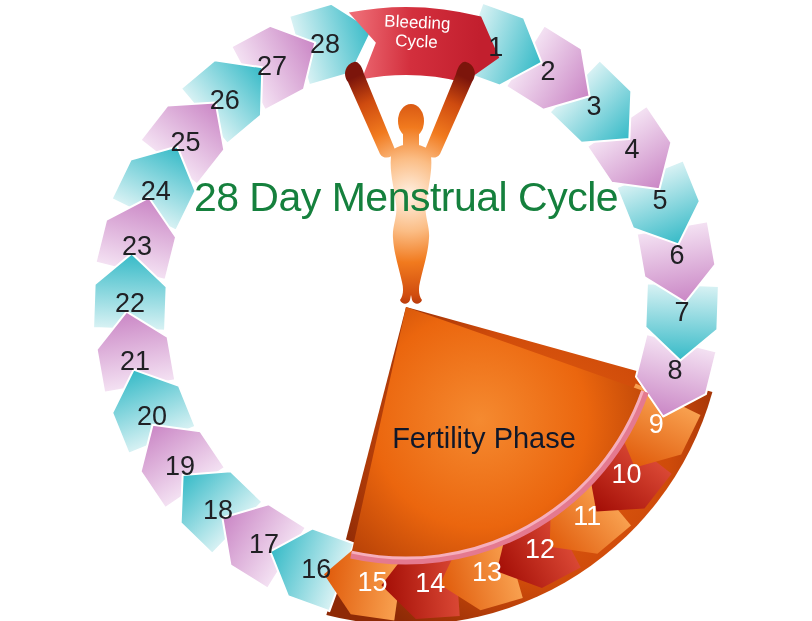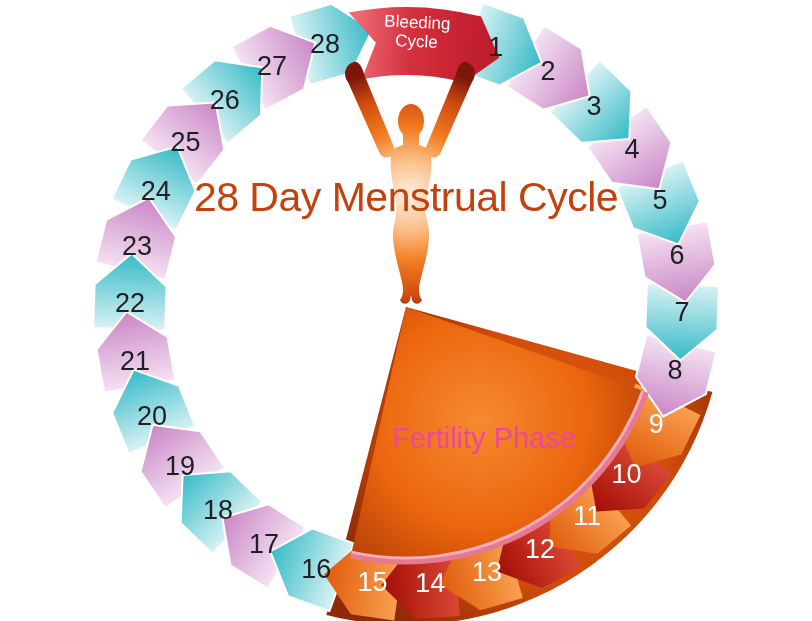--- a/index.html
+++ b/index.html
@@ -10,35 +10,35 @@
     background:#ffffff;
     font-family:"Liberation Sans", sans-serif;
   }
   .stage svg{position:absolute;left:0;top:0;}
   .overlay{position:absolute;pointer-events:none;}
   .title{
     left:0;top:174px;width:812px;
     text-align:center;
     font-size:41px;
     letter-spacing:-0.5px;
-    color:#c2410c;
+    color:#15803d;
     white-space:nowrap;
   }
   .bleeding-label{
     left:317px;top:13px;width:200px;
     text-align:center;
     font-size:17px;line-height:19px;
     color:#ffffff;
     transform:rotate(2.5deg);
   }
   .fertility-label{
     left:334px;top:422px;width:300px;
     text-align:center;
     font-size:29px;
-    color:#ec4899;
+    color:#0f172a;
     white-space:nowrap;
   }
 </style>
 </head>
 <body>
 
 <div class="stage">
   <svg id="ring-svg" width="812" height="621" viewBox="0 0 812 621">
       <defs>
         <linearGradient id="pal-cyan" gradientUnits="userSpaceOnUse" x1="-32" y1="0" x2="44" y2="0">

